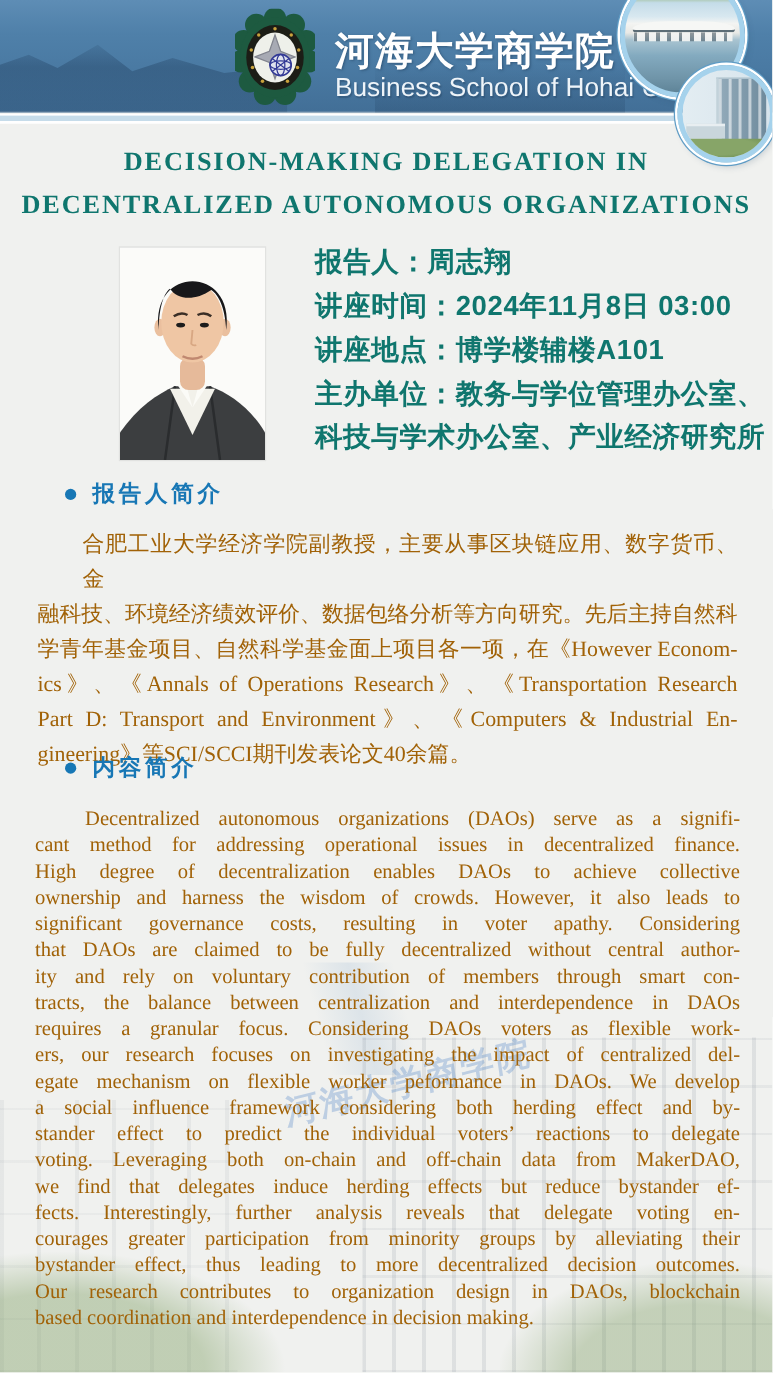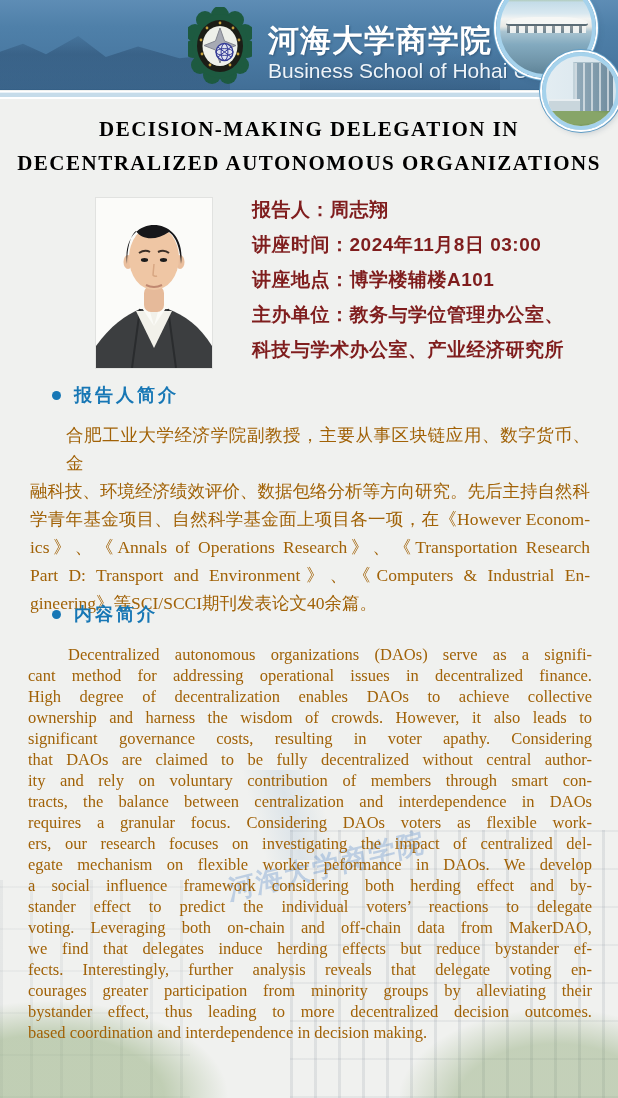--- a/index.html
+++ b/index.html
@@ -69,28 +69,28 @@
       repeating-linear-gradient(90deg, rgba(255,255,255,.55) 0 2px, rgba(0,0,0,0) 2px 8px),
       linear-gradient(90deg,#93abba 0%,#7d98a9 60%,#6e8a9c 100%);
     border-left:2px solid #c2d2da;border-top:1px solid #aabfca;}
   .circle-small .low-building{position:absolute;left:4%;bottom:22%;width:44%;height:16%;
     background:#c9d6dc;border-top:2px solid #e8eef1;}
   .circle-small .trees{position:absolute;left:0;bottom:0;width:100%;height:22%;
     background:radial-gradient(ellipse at 30% 40%, #87a568 0 55%, #7a9a5e 70%, #6d8c54 100%);}
 
   
   .main-title{position:absolute;left:0;top:112px;width:618px;z-index:2;text-align:center;
-    color:#000000;font-weight:bold;font-size:21px;line-height:34px;letter-spacing:1.5px;}
+    color:#0f766e;font-weight:bold;font-size:21px;line-height:34px;letter-spacing:1.5px;}
 
   
   .speaker-photo{position:absolute;left:96px;top:198px;width:116px;height:170px;z-index:2;
     box-shadow:0 0 0 1px rgba(0,0,0,.06);}
   .speaker-info{position:absolute;left:252px;top:199px;z-index:2;
-    font-family:"Liberation Sans","DejaVu Sans",sans-serif;font-weight:bold;color:#7f1d1d;
-    font-size:19px;letter-spacing:.5px;}
+    font-family:"Liberation Sans","DejaVu Sans",sans-serif;font-weight:bold;color:#0f766e;
+    font-size:22px;letter-spacing:.5px;}
   .speaker-info .line{white-space:nowrap;line-height:22px;margin-bottom:13px;}
 
   
   .section-heading{position:absolute;left:52px;z-index:2;display:flex;align-items:center;
     color:var(--heading-blue);font-family:"Liberation Sans","DejaVu Sans",sans-serif;
     font-weight:bold;font-size:18px;letter-spacing:3px;}
   .bio-heading{top:383px;}
   .abstract-heading{top:602px;}
   .bullet-dot{width:9px;height:9px;border-radius:50%;background:var(--heading-blue);
     margin-right:13px;flex:0 0 auto;}
@@ -238,16 +238,17 @@
       <div class="line">requires a granular focus. Considering DAOs voters as flexible work-</div>
       <div class="line">ers, our research focuses on investigating the impact of centralized del-</div>
       <div class="line">egate mechanism on flexible worker peformance in DAOs. We develop</div>
       <div class="line">a social influence framework considering both herding effect and by-</div>
       <div class="line">stander effect to predict the individual voters’ reactions to delegate</div>
       <div class="line">voting. Leveraging both on-chain and off-chain data from MakerDAO,</div>
       <div class="line">we find that delegates induce herding effects but reduce bystander ef-</div>
       <div class="line">fects. Interestingly, further analysis reveals that delegate voting en-</div>
       <div class="line">courages greater participation from minority groups by alleviating their</div>
       <div class="line">bystander effect, thus leading to more decentralized decision outcomes.</div>
+      <div class="line">Our research contributes to organization design in DAOs, blockchain</div>
       <div class="line last">based coordination and interdependence in decision making.</div>
     </div>
 
 </div>
 
 </body></html>

